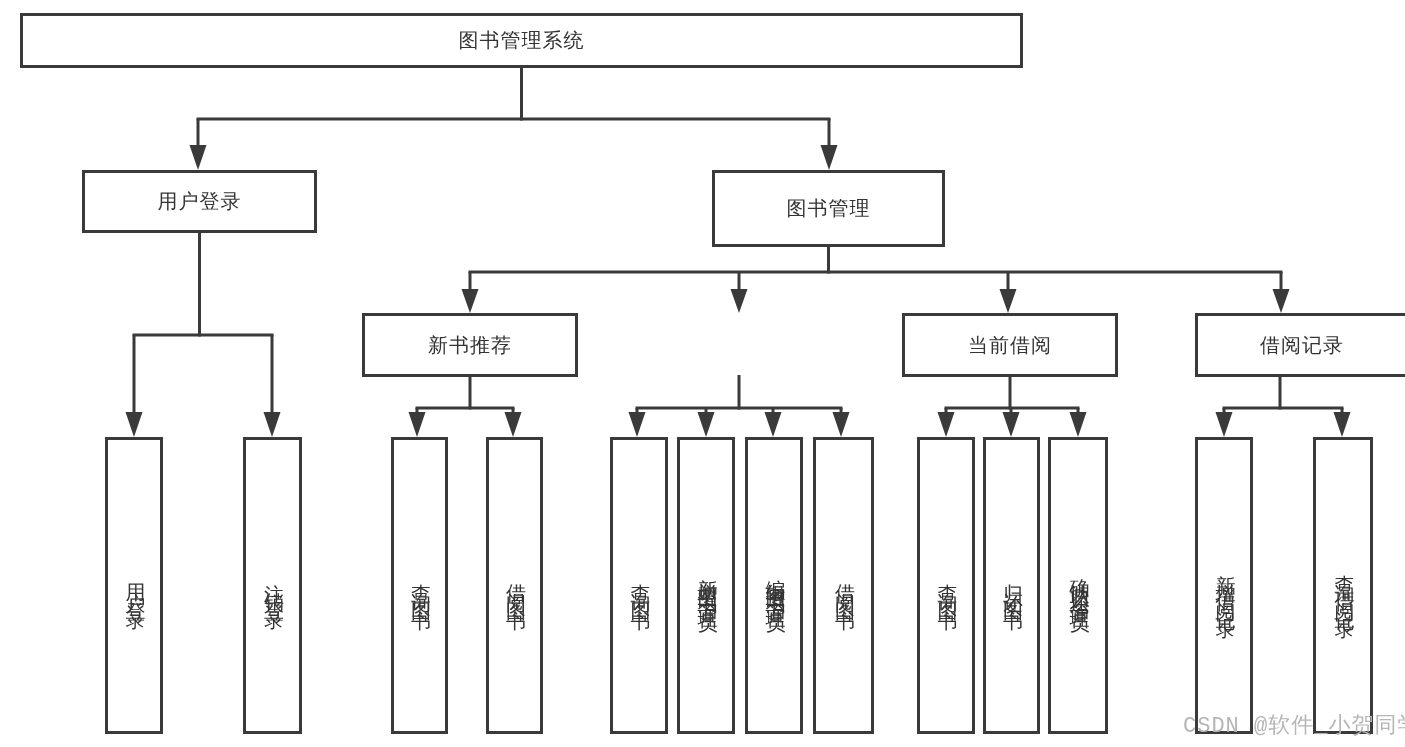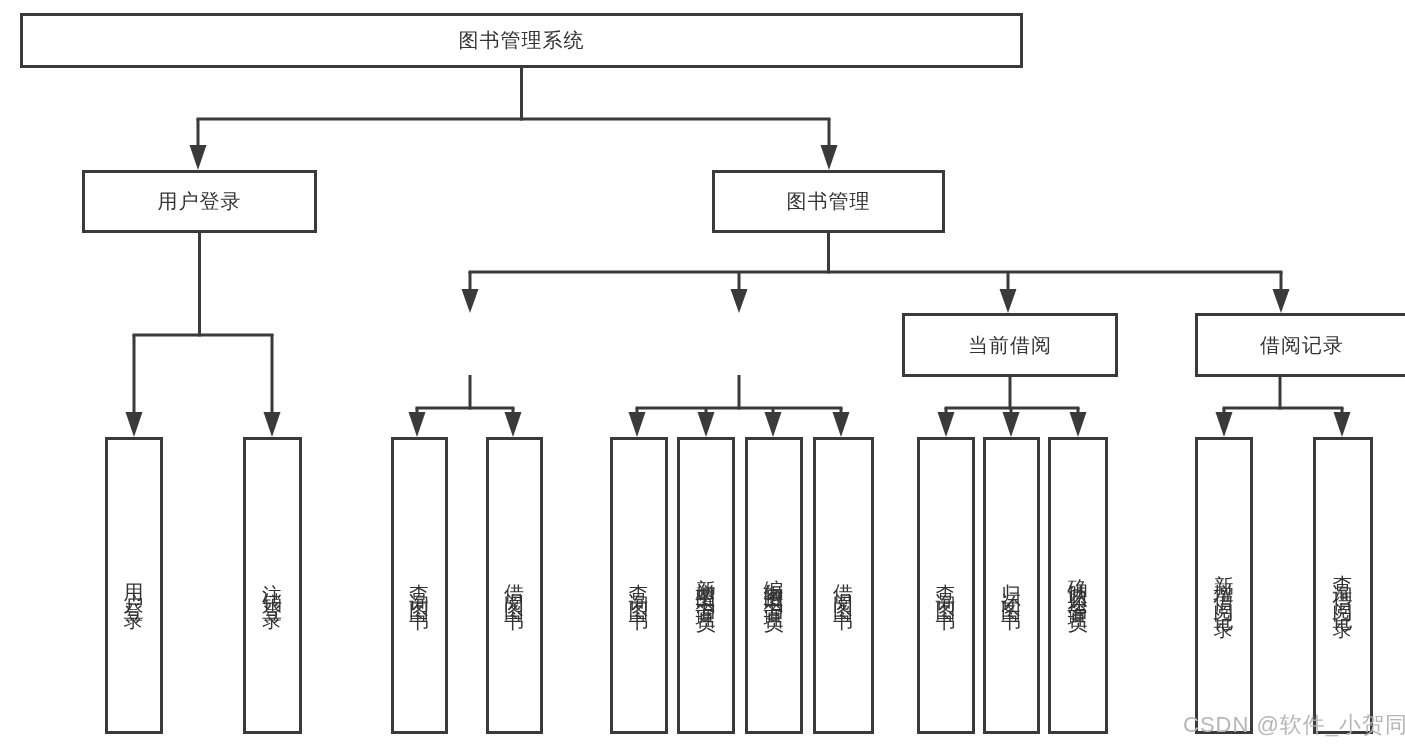--- a/index.html
+++ b/index.html
@@ -1,20 +1,20 @@
 <!DOCTYPE html>
 <html><head>
 <meta charset="utf-8">
 <style>
   html, body { margin:0; padding:0; background:#ffffff; }
   .canvas {
     position:relative;
     width:1405px; height:747px;
     background:#ffffff;
-    font-family:Liberation Sans, sans-serif;
+    font-family:Liberation Mono, monospace;
     color:#333333;
     overflow:hidden;
   }
   svg.connectors { position:absolute; left:0; top:0; width:1405px; height:747px; }
   .node {
     position:absolute;
     box-sizing:border-box;
     border:3px solid #3a3a3a;
     background:#ffffff;
     display:flex;
@@ -115,24 +115,27 @@
     </g>
   </svg>
 
   <div class="node hnode" style="left:20px; top:13px; width:1003px; height:55px;">
     <span>图书管理系统</span>
   </div>
 
   <div class="node hnode" style="left:82px; top:170px; width:235px; height:63px;">
     <span>用户登录</span>
   </div>
-  <div class="node hnode" style="left:712px; top:170px; width:233px; height:63px;justify-content:center;">
+  <div class="node hnode" style="left:712px; top:170px; width:233px; height:77px;justify-content:center;">
     <span>图书管理</span>
   </div>
 
+  <div class="node hnode" style="left:362px; top:313px; width:216px; height:64px;">
+    <span>新书推荐</span>
+  </div>
   <div class="node hnode" style="left:902px; top:313px; width:216px; height:64px;">
     <span>当前借阅</span>
   </div>
   <div class="node hnode" style="left:1173px; top:313px; width:214px; height:64px;margin-left:22px;">
     <span>借阅记录</span>
   </div>
 
   <div class="node leaf" style="left:105px; top:437px; width:58px; height:297px;">
     <span>用户登录</span>
   </div>

